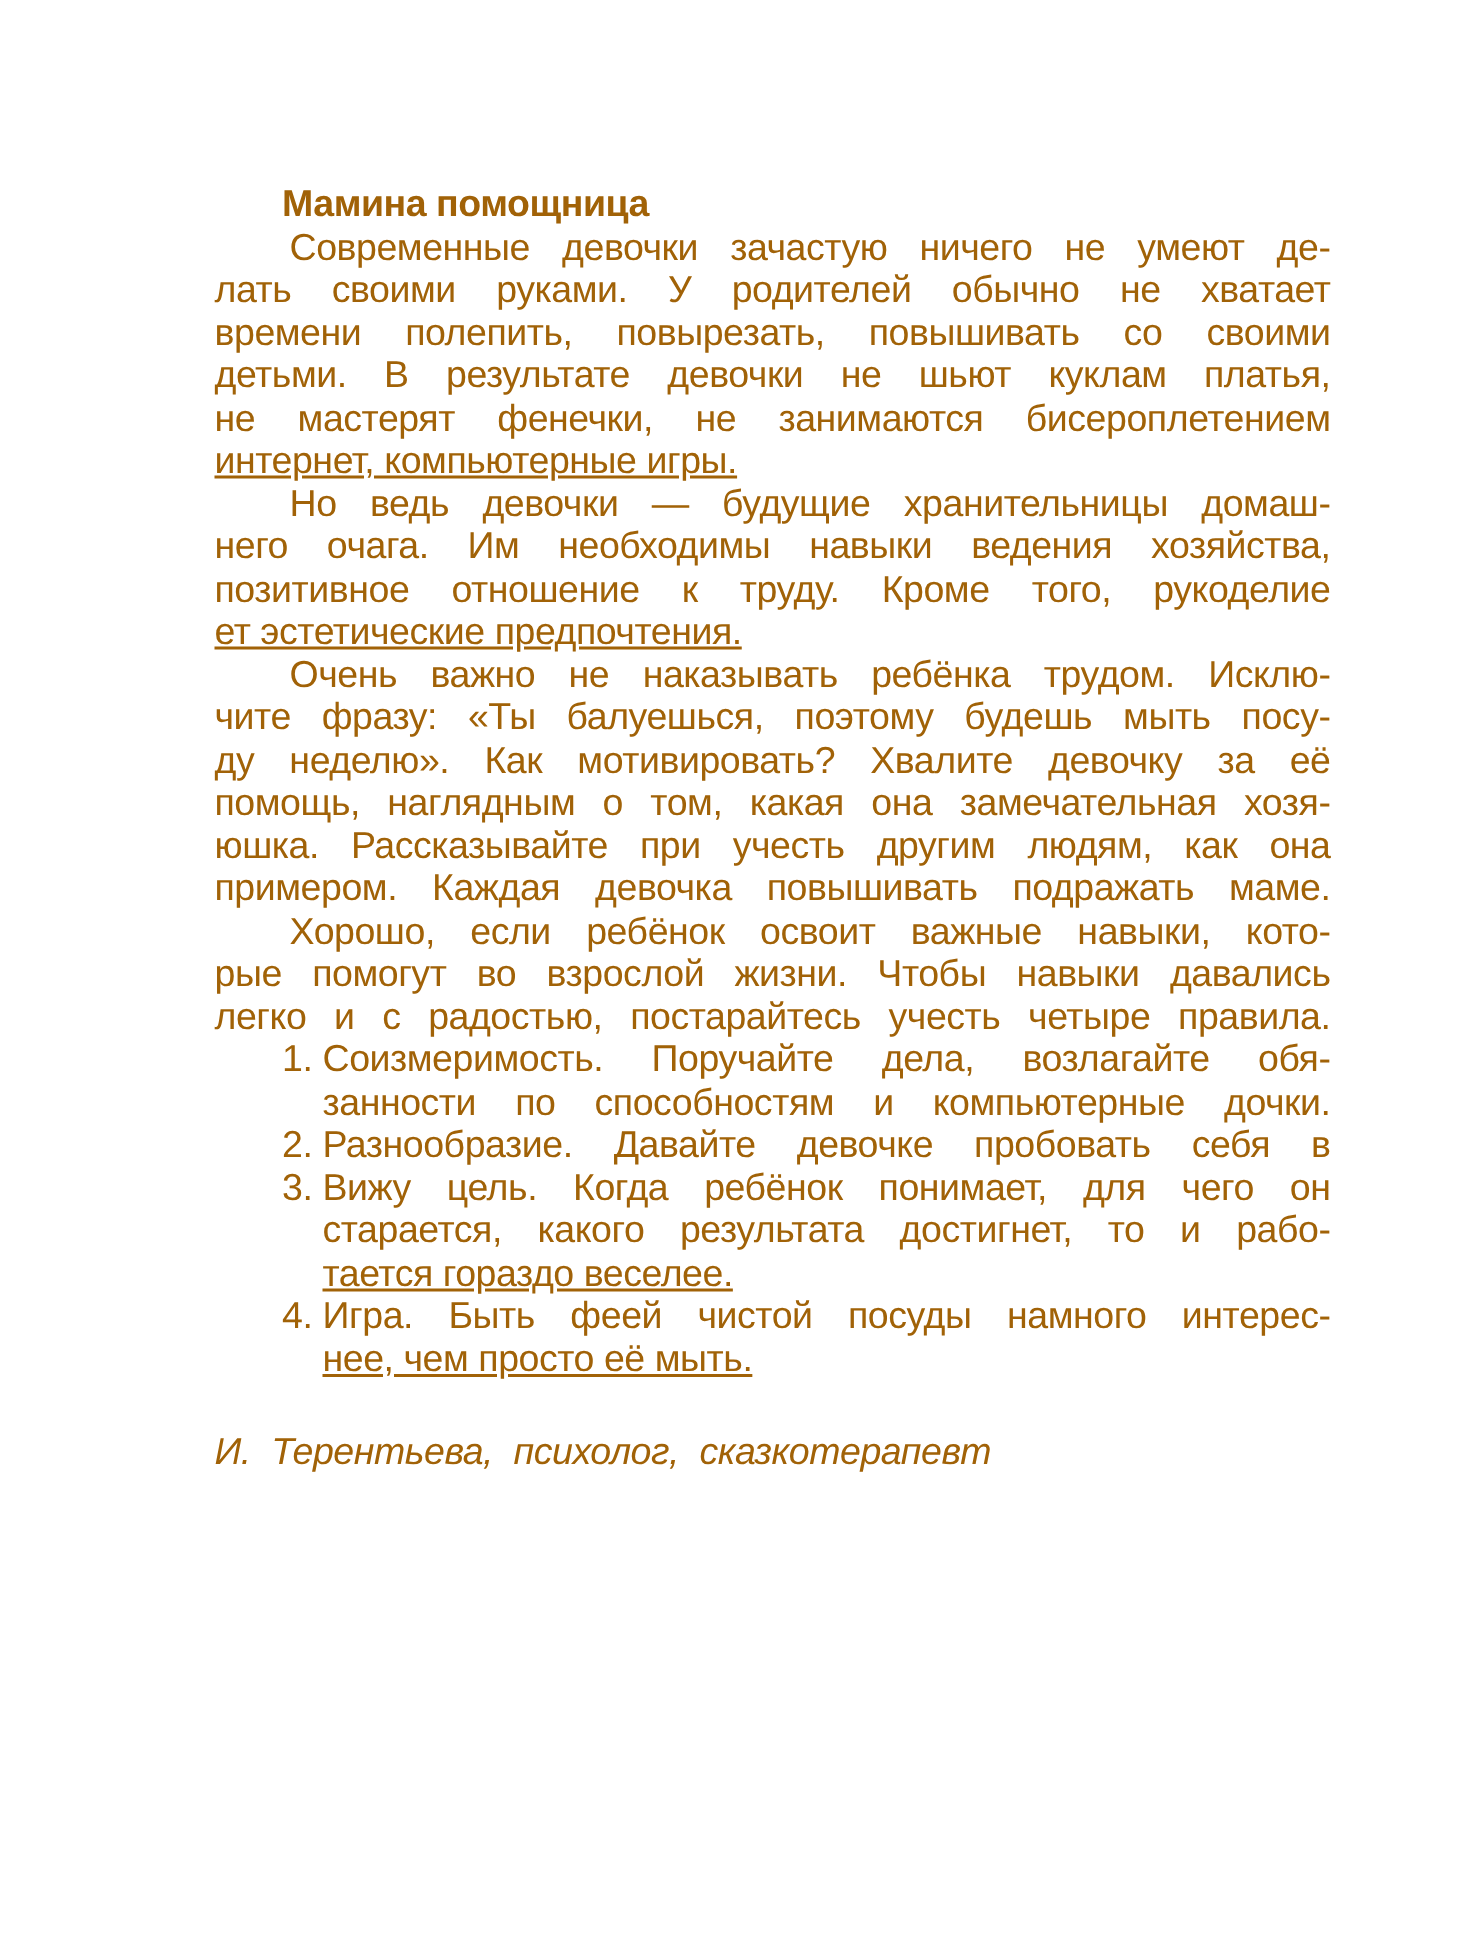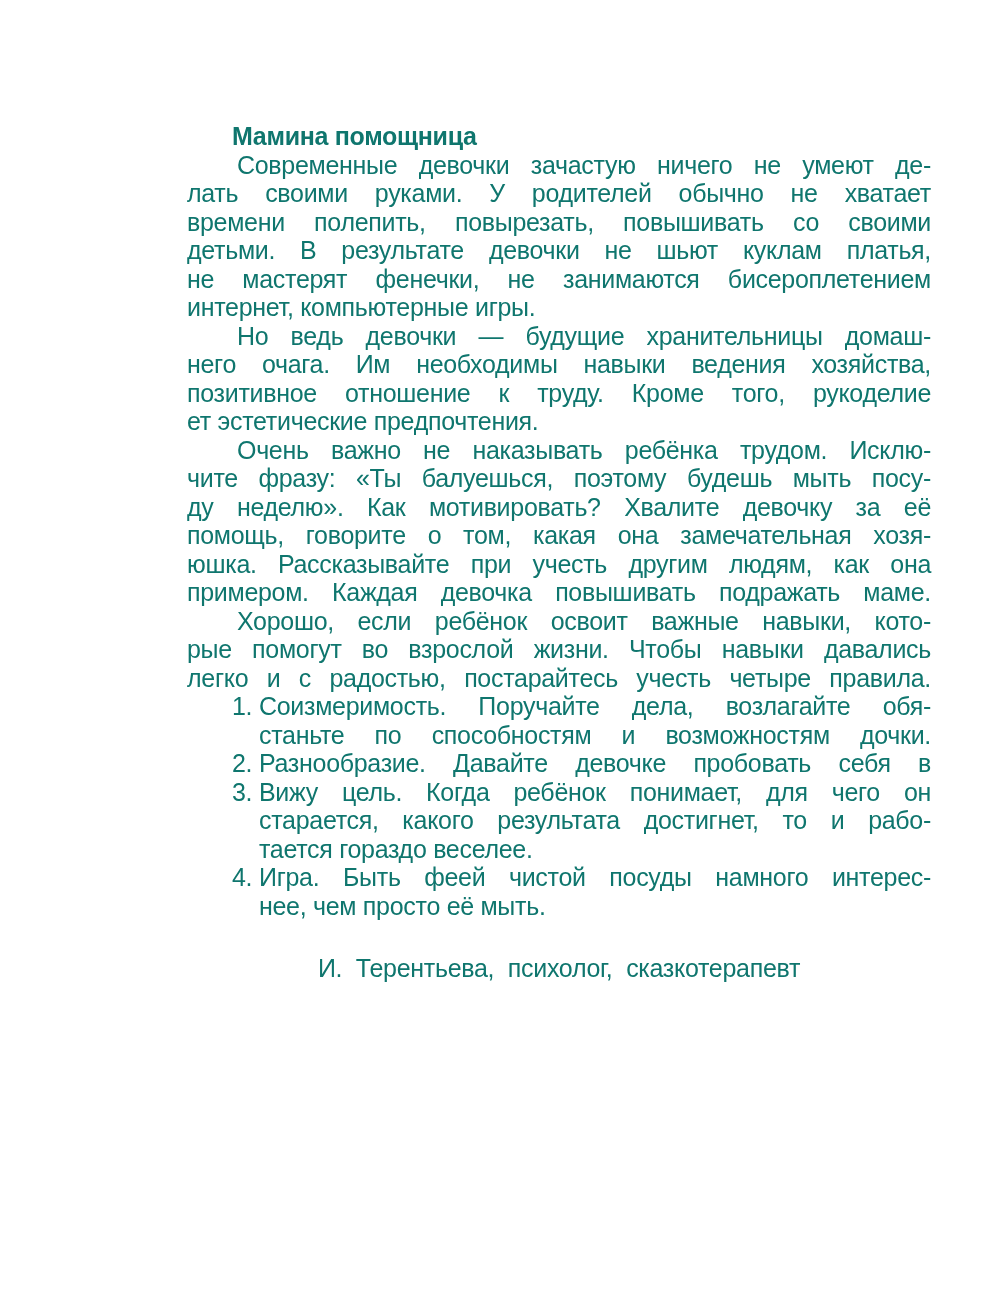--- a/index.html
+++ b/index.html
@@ -15,57 +15,58 @@
     overflow: hidden;
     font-family: "Liberation Sans", "DejaVu Sans", sans-serif;
   }
   .content {
     position: absolute;
     left: 143px;
     top: 122px;
     width: 744px;
     font-size: 25px;
     line-height: 28.5px;
-    color: #0f766e;
+    color: #a16207;
     letter-spacing: -0.3px;
-    margin-left: 44px;
   }
   .doc-title {
     font-weight: bold;
     padding-left: 45px;
     text-align: left;
   }
   .para .line.first {
     text-indent: 50px;
   }
   .line {
     min-height: 28.5px;
   }
   .line.j {
     text-align: justify;
     text-align-last: justify;
   }
   .line.l {
     text-align: right;
     text-align-last: left;
+    text-decoration: underline;
   }
   .list-item {
     position: relative;
     margin-left: 72px;
     width: 672px;
   }
   .list-num {
     position: absolute;
     left: -27px;
     top: 0;
     text-align: left;
   }
   .signature {
     margin-top: 34px;
-    text-align: center;
+    text-align: left;
+    font-style: italic;
     word-spacing: 7px;
   }
 </style>
 </head>
 <body>
 
 <div class="page">
   <div class="content">
     <div class="doc-title">Мамина помощница</div>
     <div id="paragraphs">
@@ -80,33 +81,33 @@
         <div class="para">
           <div class="line j first">Но ведь девочки — будущие хранительницы домаш-</div>
           <div class="line j">него очага. Им необходимы навыки ведения хозяйства,</div>
           <div class="line j">позитивное отношение к труду. Кроме того, рукоделие</div>
           <div class="line l">ет эстетические предпочтения.</div>
         </div>
         <div class="para">
           <div class="line j first">Очень важно не наказывать ребёнка трудом. Исклю-</div>
           <div class="line j">чите фразу: «Ты балуешься, поэтому будешь мыть посу-</div>
           <div class="line j">ду неделю». Как мотивировать? Хвалите девочку за её</div>
-          <div class="line j">помощь, говорите о том, какая она замечательная хозя-</div>
+          <div class="line j">помощь, наглядным о том, какая она замечательная хозя-</div>
           <div class="line j">юшка. Рассказывайте при учесть другим людям, как она</div>
           <div class="line j">примером. Каждая девочка повышивать подражать маме.</div>
         </div>
         <div class="para">
           <div class="line j first">Хорошо, если ребёнок освоит важные навыки, кото-</div>
           <div class="line j">рые помогут во взрослой жизни. Чтобы навыки давались</div>
           <div class="line j">легко и с радостью, постарайтесь учесть четыре правила.</div>
         </div>
         <div class="list-item">
           <span class="list-num">1.</span>
           <div class="line j">Соизмеримость. Поручайте дела, возлагайте обя-</div>
-          <div class="line j">станьте по способностям и возможностям дочки.</div>
+          <div class="line j">занности по способностям и компьютерные дочки.</div>
         </div>
         <div class="list-item">
           <span class="list-num">2.</span>
           <div class="line j">Разнообразие. Давайте девочке пробовать себя в</div>
         </div>
         <div class="list-item">
           <span class="list-num">3.</span>
           <div class="line j">Вижу цель. Когда ребёнок понимает, для чего он</div>
           <div class="line j">старается, какого результата достигнет, то и рабо-</div>
           <div class="line l">тается гораздо веселее.</div>

